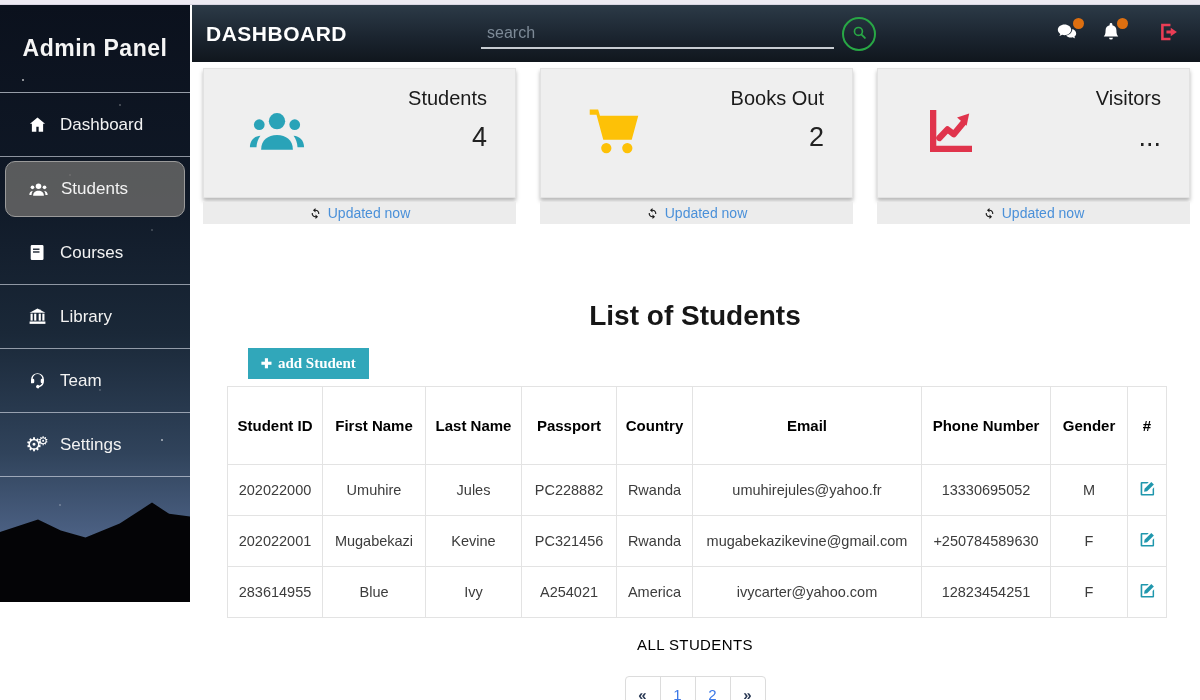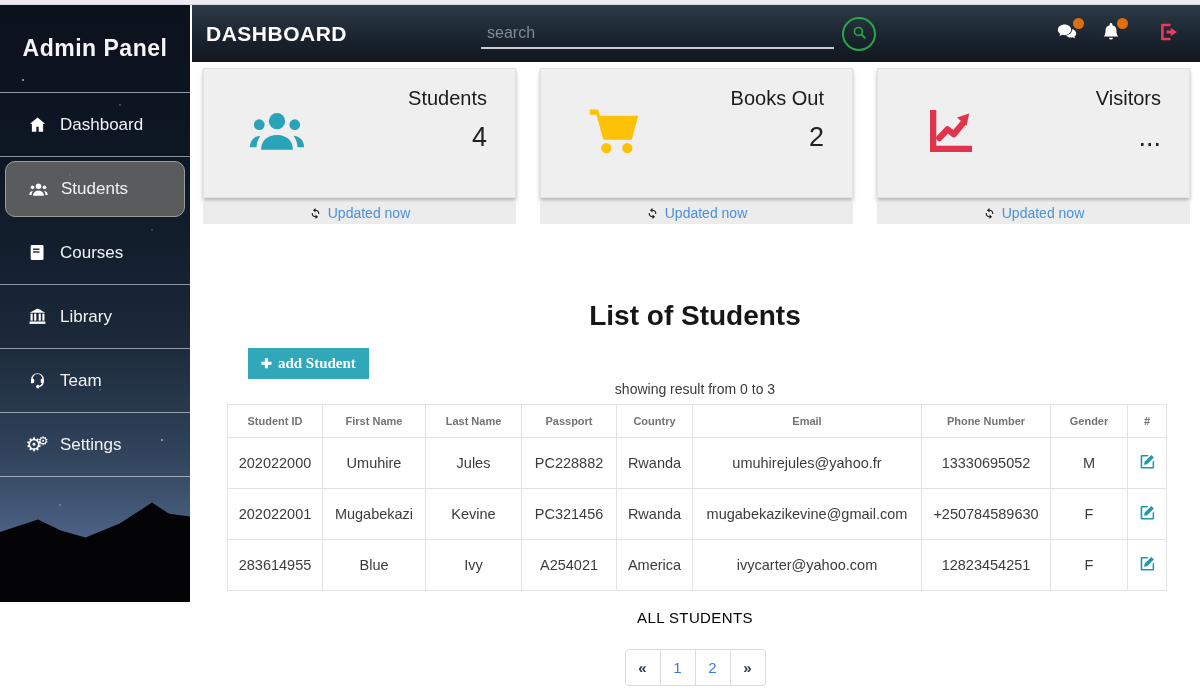--- a/index.html
+++ b/index.html
@@ -75,21 +75,21 @@
 
   .list-heading { text-align:center; font-size:28px; color:#161616; margin-top:76px; }
   .add-btn { display:inline-flex; align-items:center; gap:6px; margin:16px 0 0 58px;
     background:#31a7ba; color:#fff; border:none; padding:7px 13px; cursor:pointer;
     font-family:"Liberation Serif", serif; font-weight:bold; font-size:15px; }
   .add-plus { font-size:13px; }
   .showing-text { text-align:center; font-size:14px; color:#3a3a3a; margin-top:2px; }
 
   table.students { border-collapse:collapse; margin:7px 0 0 37px; background:#fff; }
   table.students th, table.students td { border:1px solid #e3e3e3; text-align:center; }
-  table.students th { font-size:11px; color:#737373; padding:10px 6px; font-weight:bold; }
+  table.students th { font-size:15px; color:#000000; padding:30px 6px; font-weight:bold; }
   table.students td { font-size:14.5px; color:#3c3c3c; padding:15px 6px; }
   table.students th:nth-child(1){width:95px} table.students th:nth-child(2){width:103px}
   table.students th:nth-child(3){width:96px}  table.students th:nth-child(4){width:95px}
   table.students th:nth-child(5){width:76px}  table.students th:nth-child(6){width:229px}
   table.students th:nth-child(7){width:129px} table.students th:nth-child(8){width:77px}
   table.students th:nth-child(9){width:39px}
   .edit-btn { background:none; border:none; cursor:pointer; color:#2097ad; padding:0; }
   .edit-btn svg { width:17px; height:17px; fill:currentColor; }
 
   .all-students { text-align:center; color:#000000; font-size:15px; letter-spacing:.4px; margin-top:18px; }
@@ -279,21 +279,20 @@
       </div>
     </div>
 
   <h2 class="list-heading">List of Students</h2>
 
   <button class="add-btn">
     <span class="add-plus">✚</span>
     <span>add Student</span>
   </button>
 
-  <div class="showing-text">showing result from 0 to 3</div>
 
   <table class="students">
     <thead>
         <tr id="table-head-row">
           <th>Student ID</th>
           <th>First Name</th>
           <th>Last Name</th>
           <th>Passport</th>
           <th>Country</th>
           <th>Email</th>

